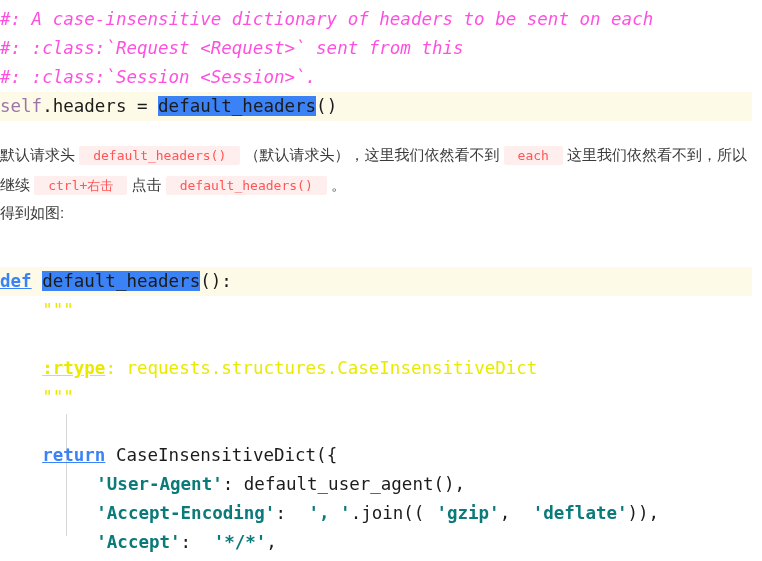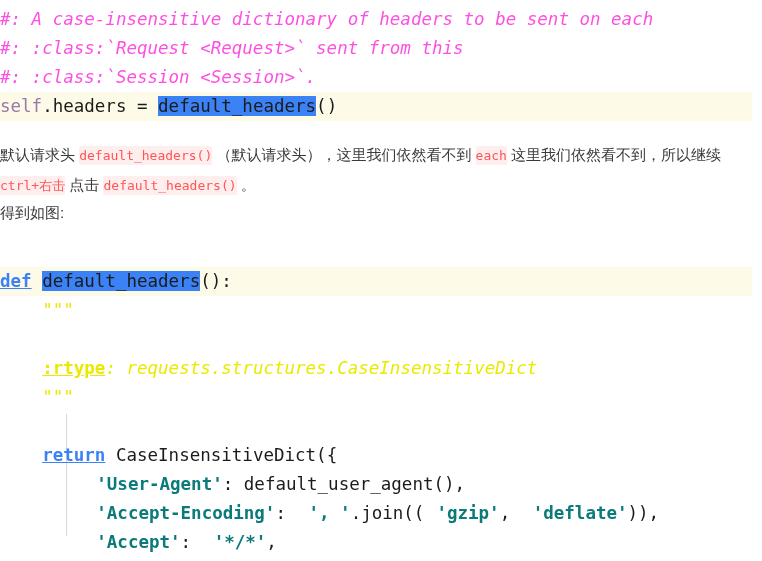--- a/index.html
+++ b/index.html
@@ -61,21 +61,21 @@
     position: relative;
     z-index: 1;
   }
 
   
   .tk-comment  { color: #ff4fe0; font-style: italic; }
   .tk-self     { color: #9a76a8; }
   .tk-plain    { color: #1b1b1b; text-align: center; }
   .tk-kw       { color: #3b82f6; font-weight: bold; text-decoration: underline; }
   .tk-fn-sel   { color: #1b1b1b; background: #3b82f6; }
-  .tk-doc      { color: #eaea00; font-style: italic; }
+  .tk-doc      { color: #eaea00; }
   .tk-doc-q    { color: #eaea00; }
   .tk-rtype    { color: #eaea00; font-weight: bold; font-style: normal;
                  text-decoration: underline; }
   .tk-str      { color: #0b7a7a; font-weight: bold; margin-left: 12px; }
 
   
   #indent-guide {
     position: absolute;
     left: 66px;
     top: 414px;
@@ -95,21 +95,21 @@
     color: #3a3a3a;
   }
   #para-1 { top: 140px; }
   #para-2 { top: 198px; }
 
   code.inline {
     font-family: "DejaVu Sans Mono", monospace;
     font-size: 13px;
     color: #ff5555;
     background: #ffeeee;
-    padding: 2px 0;
+    padding: 2px 14px;
     border-radius: 2px;
     white-space: pre;
   }
 </style>
 </head>
 <body>
 
 <div class="code-block" id="top-code"><div class="code-line"><span class="tk-comment">#: A case-insensitive dictionary of headers to be sent on each</span></div><div class="code-line"><span class="tk-comment">#: :class:`Request &lt;Request&gt;` sent from this</span></div><div class="code-line"><span class="tk-comment">#: :class:`Session &lt;Session&gt;`.</span></div><div class="code-line line-hl"><span class="tk-self">self</span><span class="tk-plain">.headers = </span><span class="tk-fn-sel">default_headers</span><span class="tk-plain">()</span></div></div>
 
 <div class="prose" id="para-1"><span>默认请求头 </span><code class="inline">default_headers()</code><span> （默认请求头），这里我们依然看不到 </span><code class="inline">each</code><span> 这里我们依然看不到，所以继续 </span><code class="inline">ctrl+右击</code><span> 点击 </span><code class="inline">default_headers()</code><span> 。</span></div>

